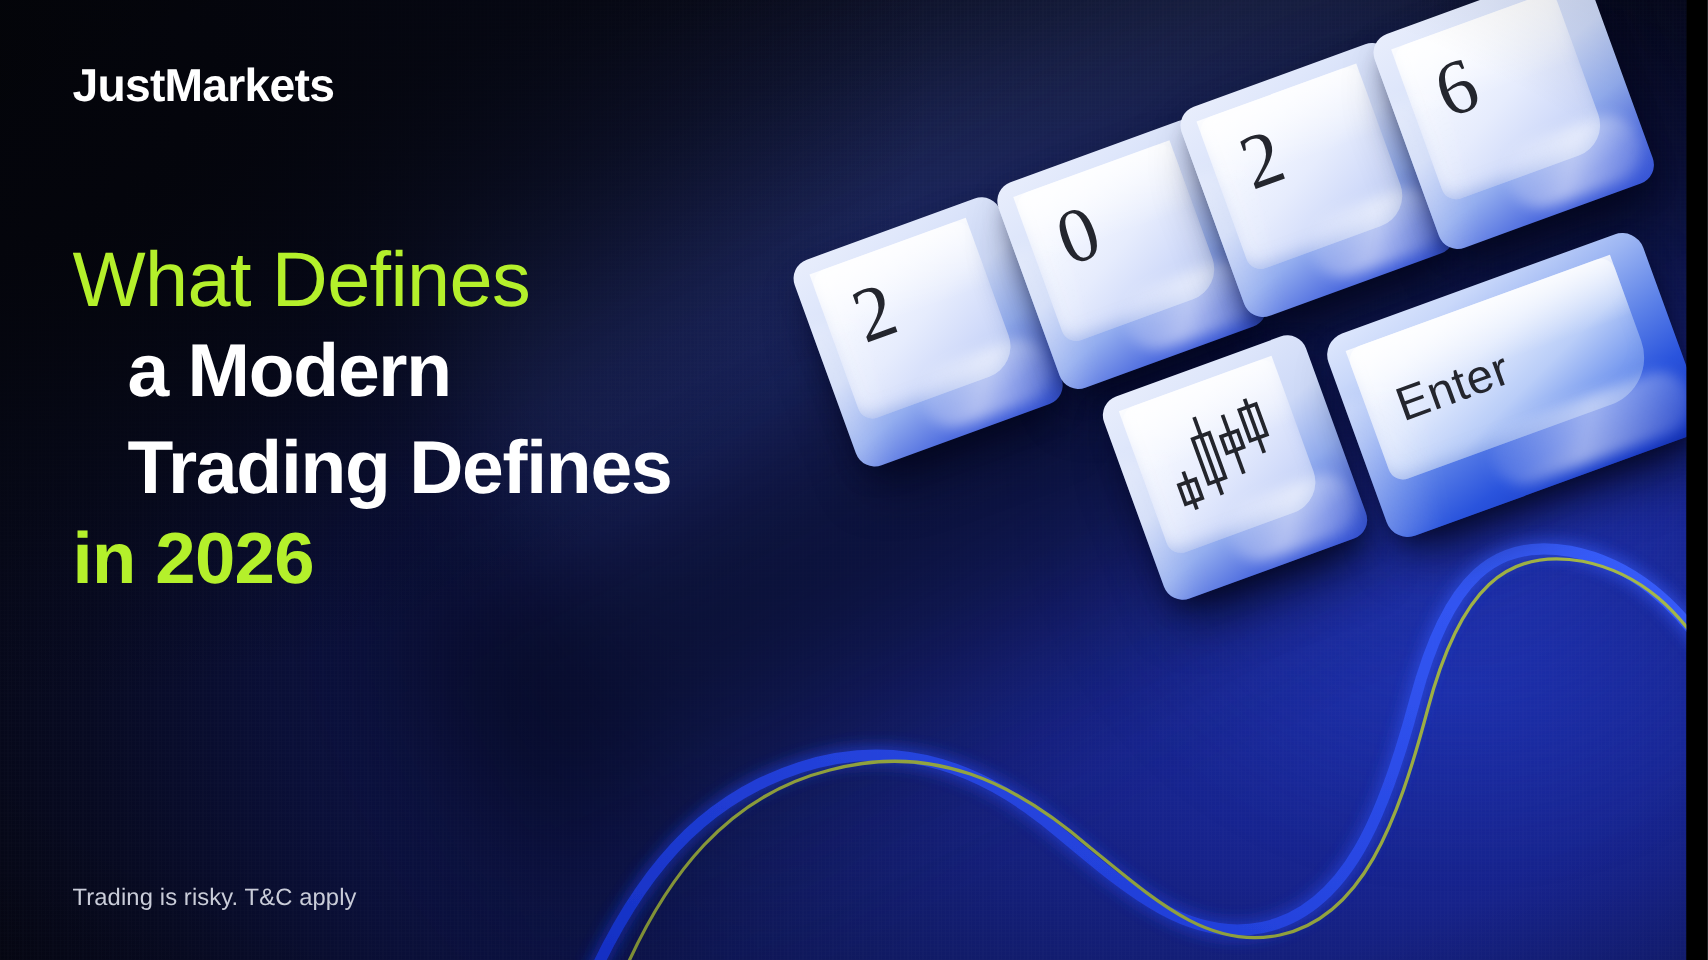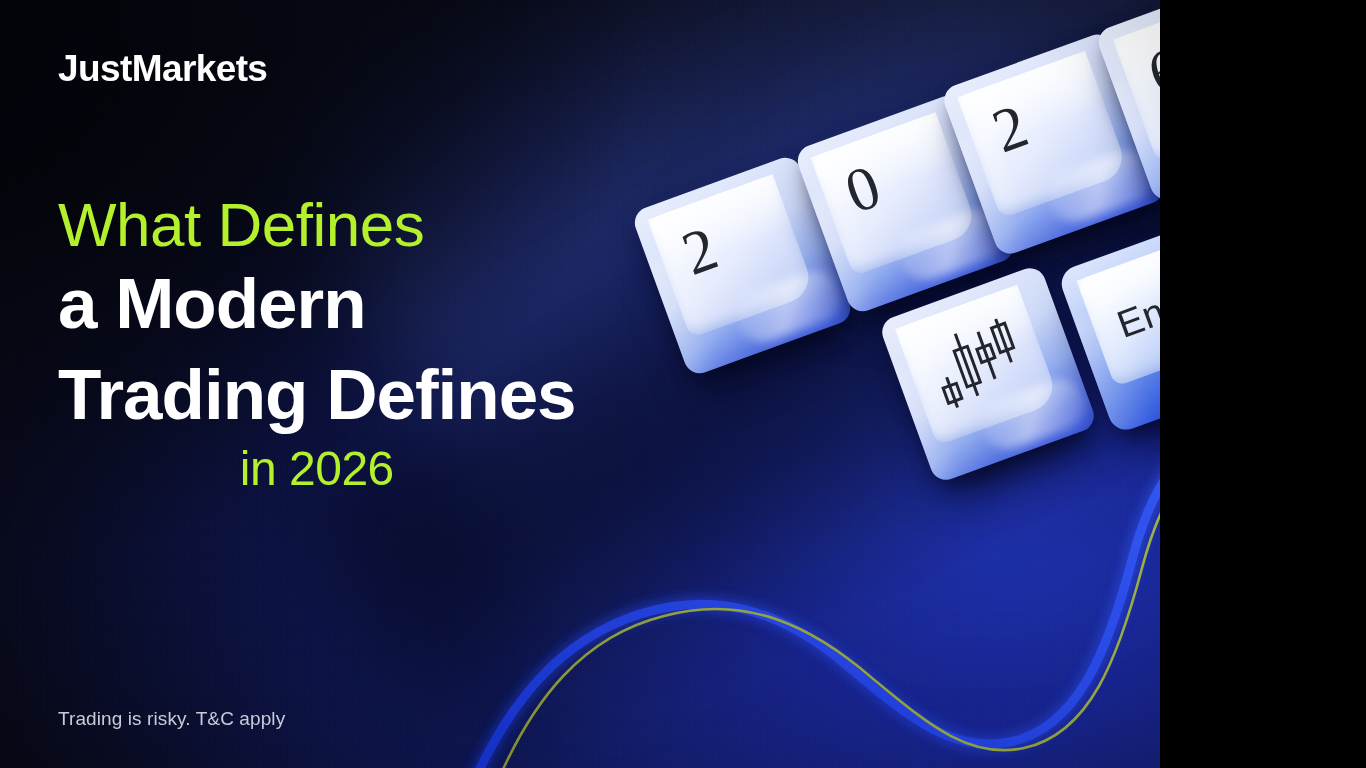--- a/index.html
+++ b/index.html
@@ -5,21 +5,21 @@
 <style>
   html, body {
     margin: 0;
     padding: 0;
     background: #000;
   }
   * { box-sizing: border-box; }
 
   .banner {
     position: relative;
-    width: 1160px;
+    width: 1349px;
     height: 768px;
     overflow: hidden;
     font-family: "Liberation Sans", "DejaVu Sans", sans-serif;
     background: #0f172a;
   }
 
   
   .bg-base {
     position: absolute;
     inset: 0;
@@ -227,32 +227,32 @@
 
   .hl-1 {
     color: #b4f02b;
     font-size: 62px;
     font-weight: 400;
     line-height: 1.08;
     letter-spacing: -0.5px;
   }
   .hl-2, .hl-3 {
     color: #ffffff;
-    font-size: 71px;
+    font-size: 60px;
     font-weight: 700;
     line-height: 1.28;
     letter-spacing: -1px;
+    margin-left: 44px;
   }
   .hl-4 {
     color: #b4f02b;
-    font-size: 48px;
-    font-weight: 400;
+    font-size: 58px;
+    font-weight: 700;
     line-height: 1.18;
     letter-spacing: -0.5px;
-    text-align: center;
   }
 
   .disclaimer {
     position: absolute;
     left: 0; top: 686px;
     color: #c9ccd8;
     font-size: 19px;
     font-weight: 400;
     letter-spacing: 0.1px;
     margin-top: 22px;

